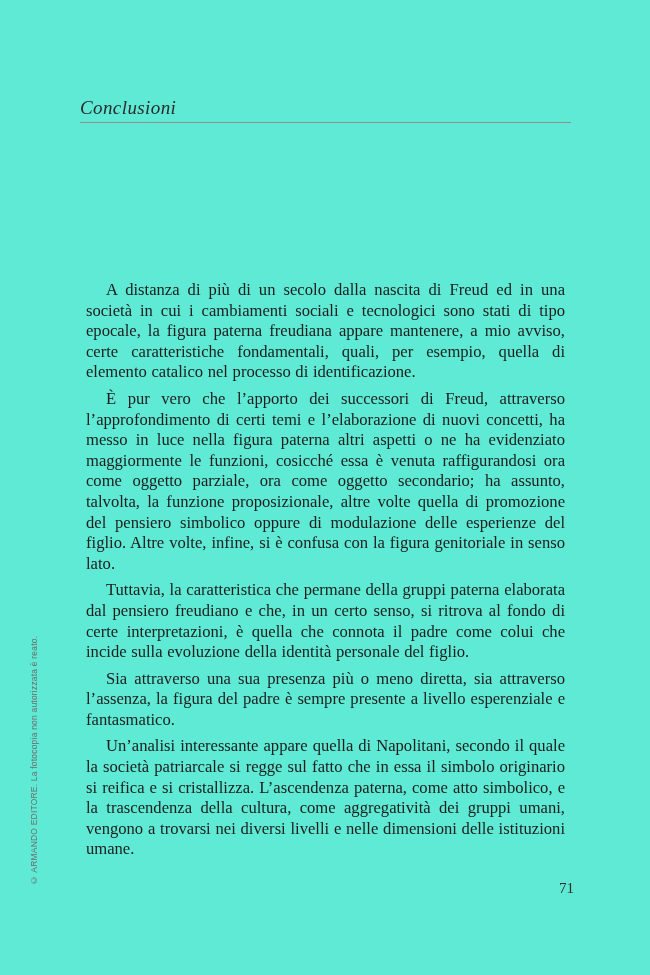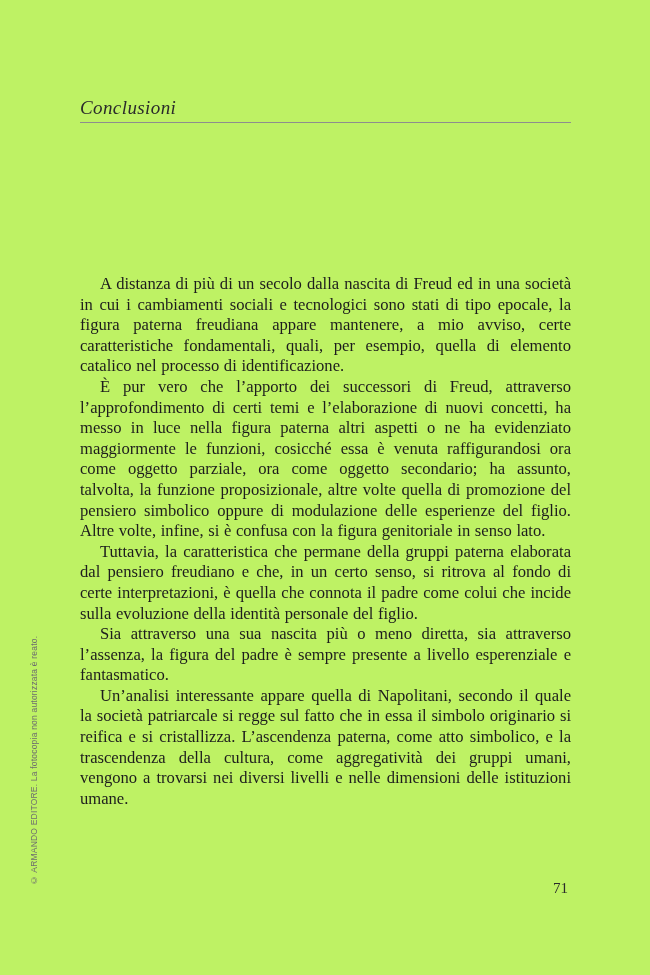--- a/index.html
+++ b/index.html
@@ -8,21 +8,21 @@
     height: 975px;
     background: #ffffff;
     position: relative;
     overflow: hidden;
     font-family: "Liberation Serif", "DejaVu Serif", serif;
     color: #1d1d1d;
   }
   .page {
     position: absolute;
     inset: 0;
-    background: #bef264;
+    background: #5eead4;
   }
   .running-head {
     position: absolute;
     left: 80px;
     top: 97px;
     width: 491px;
   }
   .running-head .chapter-title {
     display: block;
     font-style: italic;
@@ -40,62 +40,62 @@
     position: absolute;
     left: 80px;
     top: 274px;
     width: 491px;
     font-size: 16.6px;
     line-height: 20.6px;
     text-align: justify;
     color: #1d1d1d;
   }
   .body-text p {
-    margin: 0;
+    margin: 6px;
     text-indent: 20px;
     word-spacing: 0.5px;
   }
   .copyright-sidenote {
     position: absolute;
     left: 29px;
     top: 643px;
     height: 242px;
     width: 14px;
     writing-mode: vertical-rl;
     transform: rotate(180deg);
     font-family: "Liberation Sans", "DejaVu Sans", sans-serif;
     font-size: 8.5px;
     letter-spacing: 0.2px;
     color: #6e6e6e;
     white-space: nowrap;
     text-align: left;
   }
   .page-number {
     position: absolute;
-    right: 82px;
+    right: 76px;
     top: 880px;
     font-size: 15px;
     color: #2b2b2b;
   }
 </style>
 </head>
 <body>
 
 <div class="page">
 
   <div class="running-head">
     <span class="chapter-title">Conclusioni</span>
     <div class="head-rule"></div>
   </div>
 
   <div class="body-text">
     <p>A distanza di più di un secolo dalla nascita di Freud ed in una società in cui i cambiamenti sociali e tecnologici sono stati di tipo epocale, la figura paterna freudiana appare mantenere, a mio avviso, certe caratteristiche fondamentali, quali, per esempio, quella di elemento catalico nel processo di identificazione.</p>
     <p>È pur vero che l’apporto dei successori di Freud, attraverso l’approfondimento di certi temi e l’elaborazione di nuovi concetti, ha messo in luce nella figura paterna altri aspetti o ne ha evidenziato maggiormente le funzioni, cosicché essa è venuta raffigurandosi ora come oggetto parziale, ora come oggetto secondario; ha assunto, talvolta, la funzione proposizionale, altre volte quella di promozione del pensiero simbolico oppure di modulazione delle esperienze del figlio. Altre volte, infine, si è confusa con la figura genitoriale in senso lato.</p>
     <p>Tuttavia, la caratteristica che permane della gruppi paterna elaborata dal pensiero freudiano e che, in un certo senso, si ritrova al fondo di certe interpretazioni, è quella che connota il padre come colui che incide sulla evoluzione della identità personale del figlio.</p>
-    <p>Sia attraverso una sua nascita più o meno diretta, sia attraverso l’assenza, la figura del padre è sempre presente a livello esperenziale e fantasmatico.</p>
+    <p>Sia attraverso una sua presenza più o meno diretta, sia attraverso l’assenza, la figura del padre è sempre presente a livello esperenziale e fantasmatico.</p>
     <p>Un’analisi interessante appare quella di Napolitani, secondo il quale la società patriarcale si regge sul fatto che in essa il simbolo originario si reifica e si cristallizza. L’ascendenza paterna, come atto simbolico, e la trascendenza della cultura, come aggregatività dei gruppi umani, vengono a trovarsi nei diversi livelli e nelle dimensioni delle istituzioni umane.</p>
   </div>
 
   <div class="copyright-sidenote">© ARMANDO EDITORE. La fotocopia non autorizzata è reato.</div>
 
   <div class="page-number">71</div>
 
 </div>
 
 </body></html>

